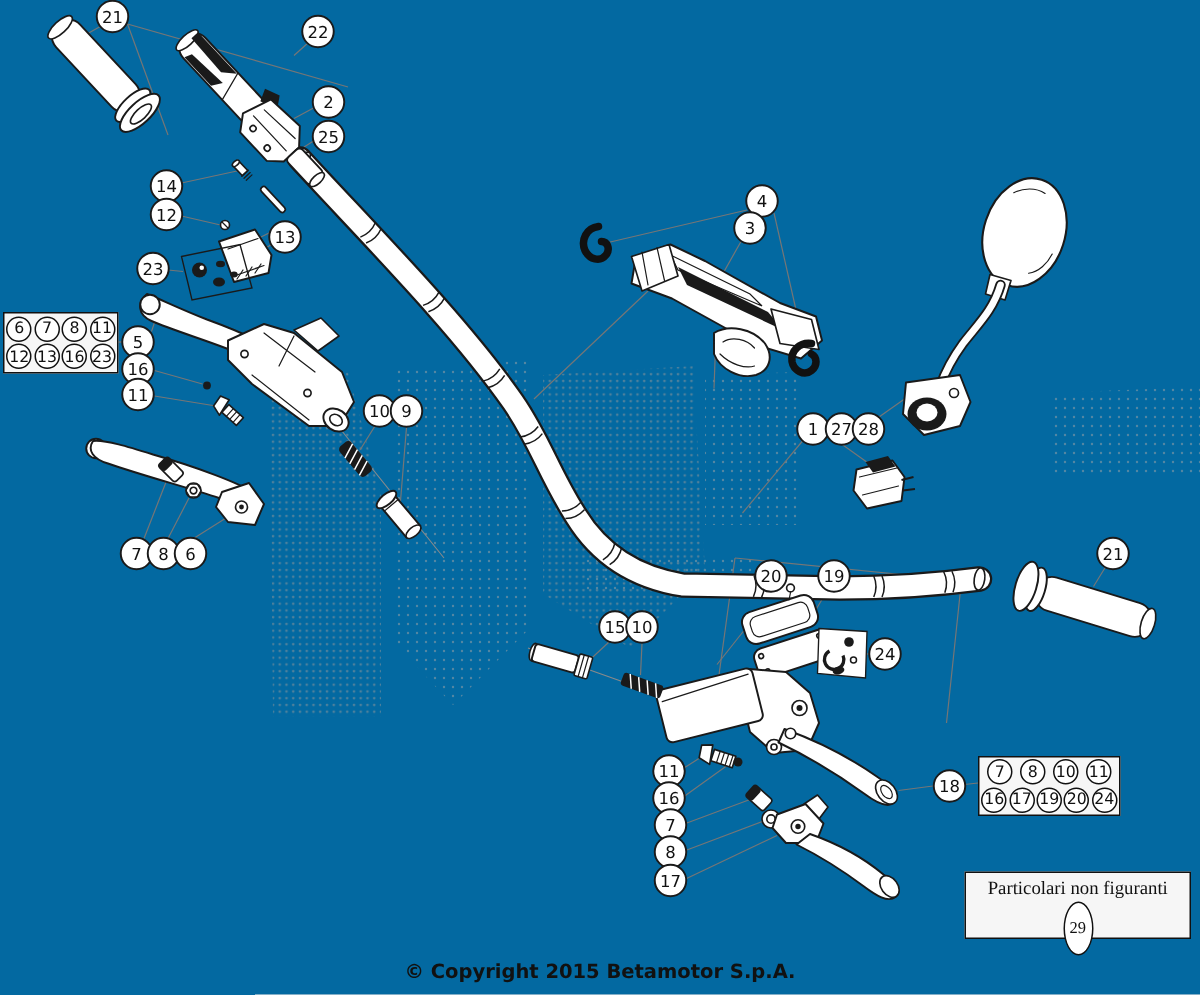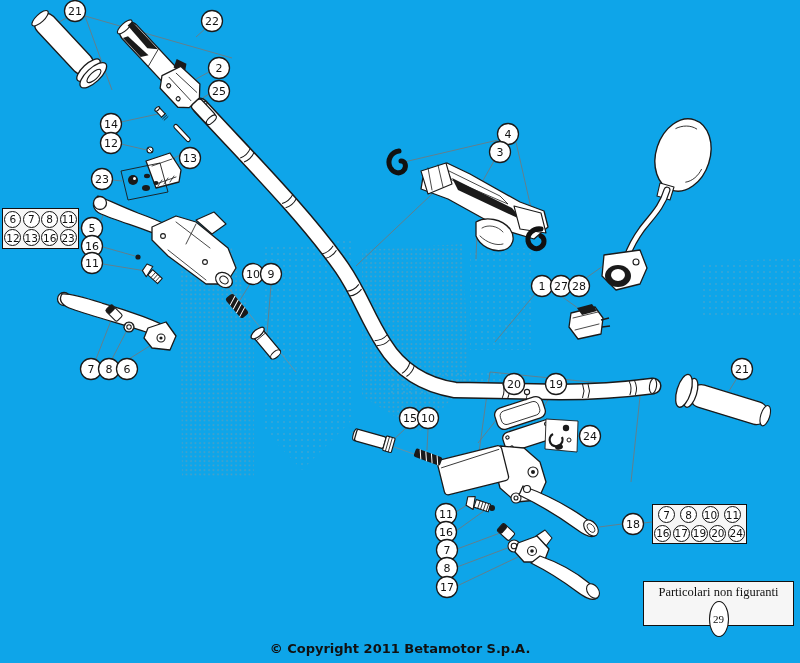--- a/index.html
+++ b/index.html
@@ -1,16 +1,16 @@
 <!DOCTYPE html>
 <html><head>
 <meta charset="utf-8">
 <style>
   html,body{margin:0;padding:0;background:#e9e9e9;}
-  .stage{position:relative;width:800px;height:663px;background:#0ea5e9;overflow:hidden;
+  .stage{position:relative;width:800px;height:663px;background:#0369a1;overflow:hidden;
          font-family:"DejaVu Sans","Liberation Sans",sans-serif;}
   svg{position:absolute;left:0;top:0;}
   .fw{fill:#ffffff;stroke:#1a1a1a;stroke-width:1.3;stroke-linejoin:round;}
   .fw1{fill:#ffffff;stroke:#1a1a1a;stroke-width:1.1;stroke-linejoin:round;}
   .thin{fill:none;stroke:#1a1a1a;stroke-width:0.8;stroke-linecap:round;}
   .fd{fill:#1a1a1a;stroke:none;}
   .leader{fill:none;stroke:#767676;stroke-width:0.8;}
   .axis{fill:none;stroke:#8a8a8a;stroke-width:0.7;}
   .co-circle{fill:#ffffff;stroke:#1a1a1a;stroke-width:1.3;}
   .co-text{font:11px "DejaVu Sans","Liberation Sans",sans-serif;fill:#111;text-anchor:middle;}
@@ -500,15 +500,15 @@
         <span class="gb-circle">20</span>
         <span class="gb-circle">24</span>
       </div>
     </div>
 
 <div class="note-box">
   <div class="note-text">Particolari non figuranti</div>
   <span class="note-circle">29</span>
 </div>
 
-<div class="copyright">© Copyright 2011 Betamotor S.p.A.</div>
+<div class="copyright">© Copyright 2015 Betamotor S.p.A.</div>
 
 </div>
 
 </body></html>

